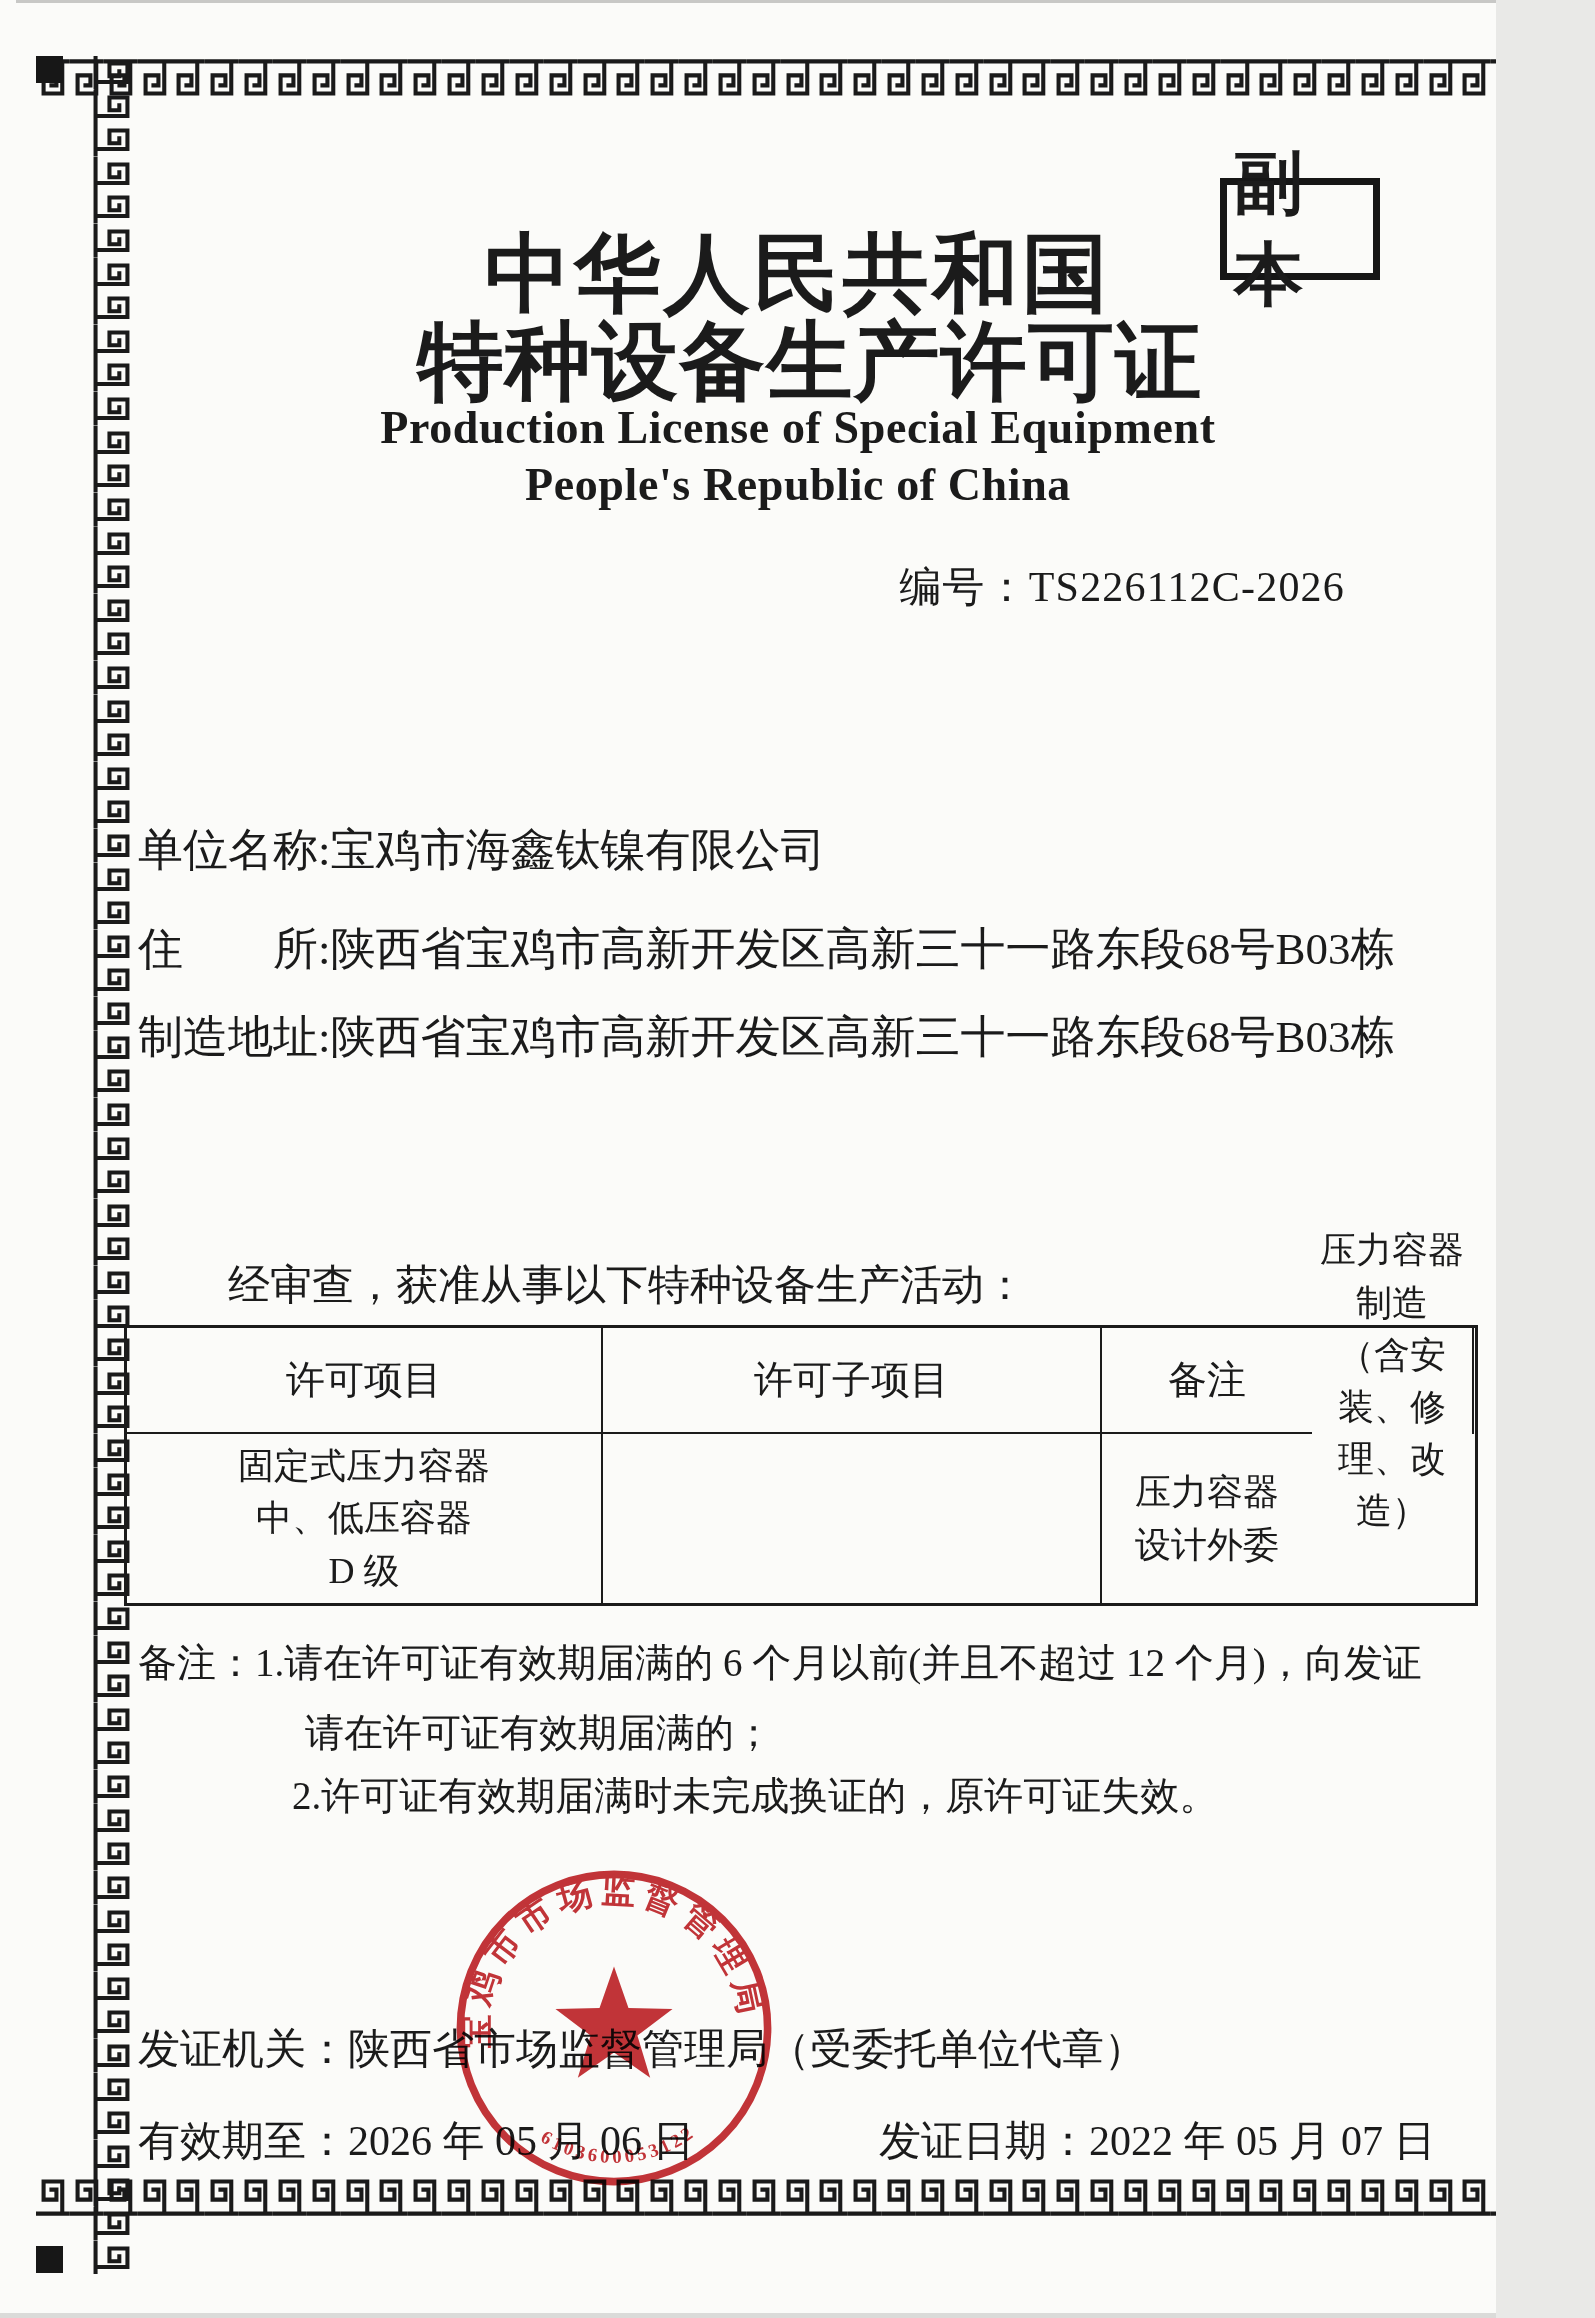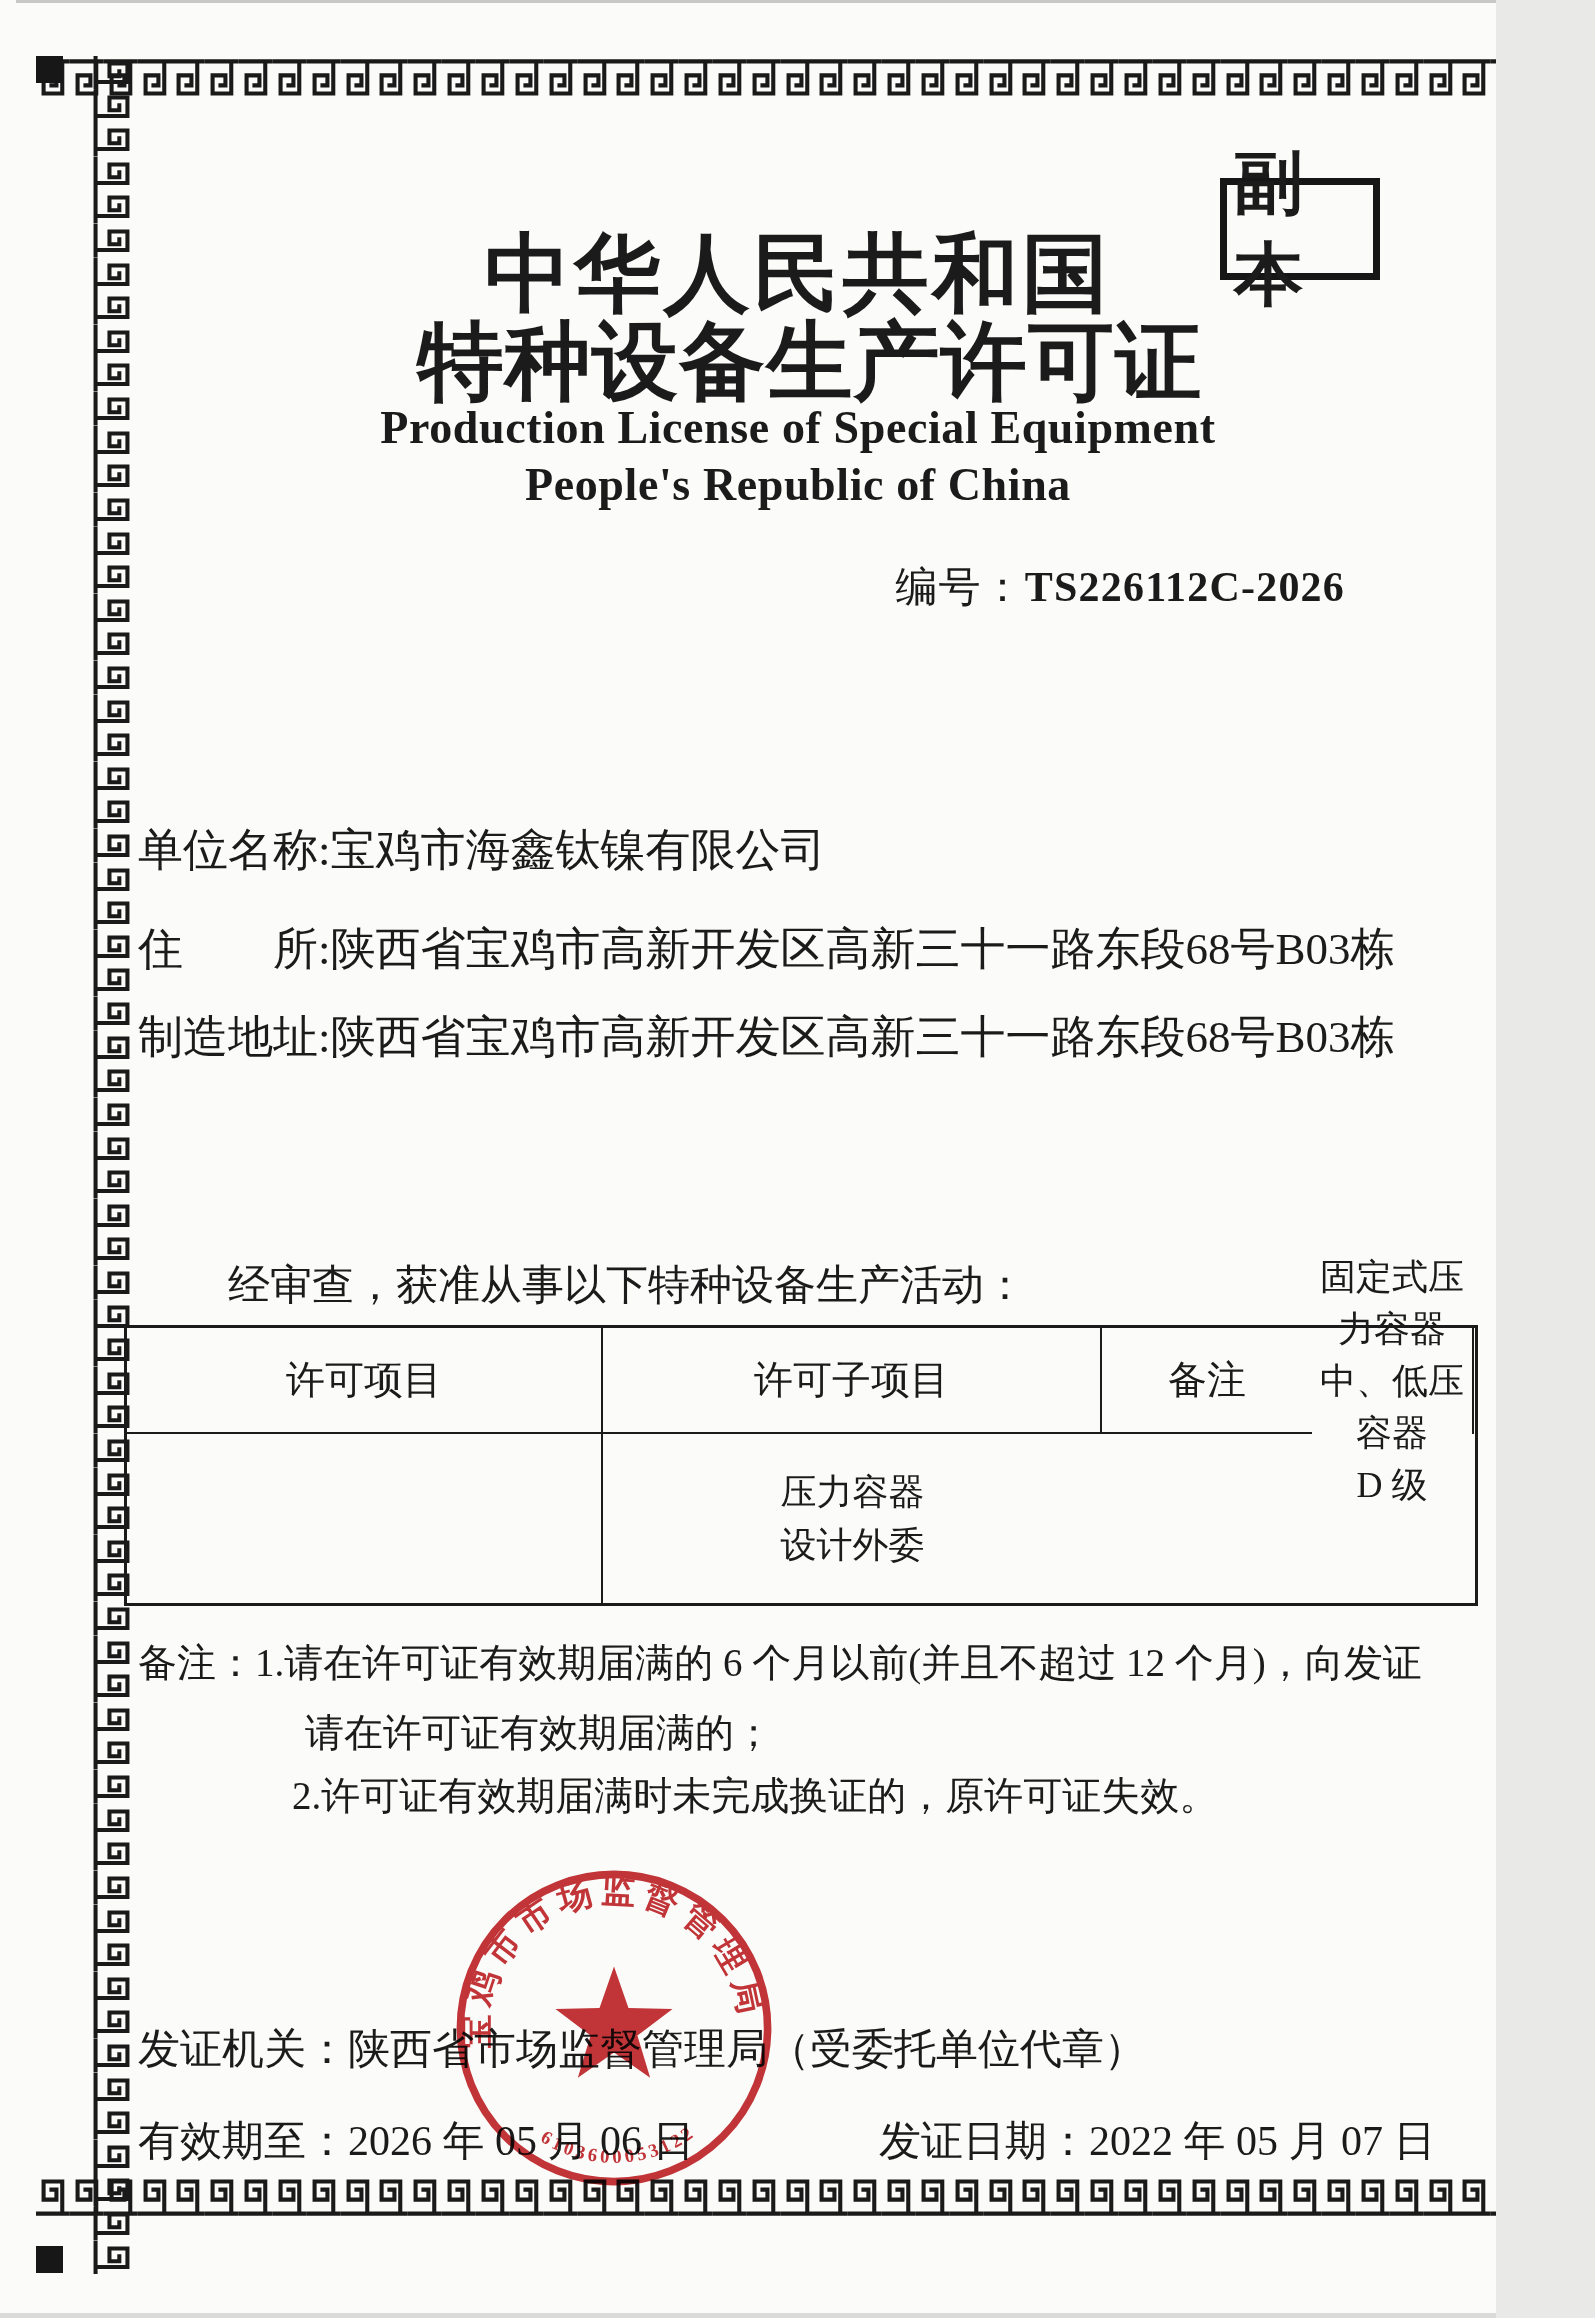--- a/index.html
+++ b/index.html
@@ -31,21 +31,21 @@
   }
   .title-cn1{position:absolute; left:0; top:216px; width:1596px; text-align:center;
     font-size:86px; font-weight:700; letter-spacing:3.5px;}
   .title-cn2{position:absolute; left:12px; top:304px; width:1596px; text-align:center;
     font-size:86px; font-weight:700; letter-spacing:1.2px;}
   .title-en1{position:absolute; left:0; top:401px; width:1596px; text-align:center;
     font-size:46px; font-weight:700; letter-spacing:0.6px;}
   .title-en2{position:absolute; left:0; top:458px; width:1596px; text-align:center;
     font-size:46px; font-weight:700; letter-spacing:0.6px;}
   .license-no{position:absolute; right:151px; top:559px; font-size:42px; letter-spacing:1.2px;}
-  .license-no .num{font-weight:700;}
+  .license-no .num{font-weight:400;}
   
   .field{position:absolute; left:138px; font-size:45px; white-space:nowrap;}
   #field-0{top:820px;} #field-1{top:919px;} #field-2{top:1007px;}
   
   .intro{position:absolute; left:228px; top:1257px; font-size:42px;}
   .lic-table{
     position:absolute; left:124px; top:1325px; width:1354px;
     border:3.5px solid #1b1b1b; box-sizing:border-box;
     display:grid; grid-template-columns:476px 499px 210px 162px;
     grid-template-rows:106px 169px;
@@ -1449,20 +1449,22 @@
   <div class="field" id="field-2">
     <span>制造地址:</span><span>陕西省宝鸡市高新开发区高新三十一路东段68号B03栋</span>
   </div>
 
   <div class="intro">经审查，获准从事以下特种设备生产活动：</div>
 
   <div class="lic-table">
     <div class="cell hdr">许可项目</div>
     <div class="cell hdr">许可子项目</div>
     <div class="cell hdr last-col">备注</div>
+    <div class="cell bdy last-row">压力容器制造
+（含安装、修理、改造）</div>
     <div class="cell bdy last-row">固定式压力容器
 中、低压容器
 D 级</div>
     <div class="cell bdy last-row"></div>
     <div class="cell bdy last-row last-col">压力容器
 设计外委</div>
   </div>
 
   <div class="note-line" id="note-1">备注：1.请在许可证有效期届满的 6 个月以前(并且不超过 12 个月)，向发证</div>
   <div class="note-line" id="note-2">请在许可证有效期届满的；</div>

